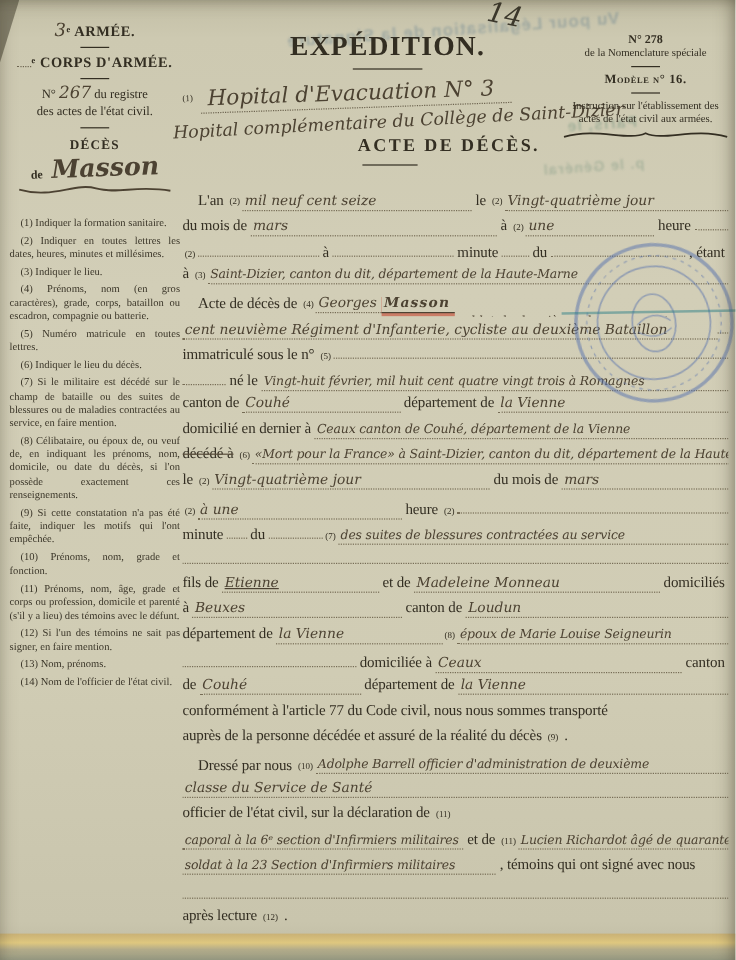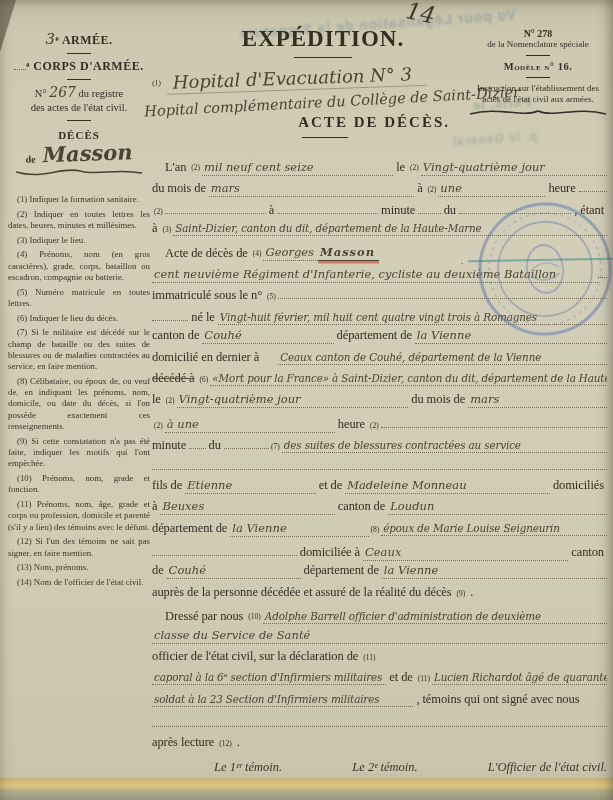--- a/index.html
+++ b/index.html
@@ -25,21 +25,21 @@
   .acte-titre{position:absolute;left:200px;top:114px;width:250px;text-align:right;font-size:15px;font-weight:700;letter-spacing:2px;}
   .acte-titre .hrule{width:46px;margin-top:6px;}
   .nt{font-size:7.5px;vertical-align:4px;padding:0 2px;white-space:nowrap;}
   
   .right-head{position:absolute;left:468px;top:28px;width:140px;text-align:center;font-size:9px;line-height:11px;}
   .right-head .n278{font-size:10px;font-weight:700;}
   .mrule{width:24px;border-top:1px solid #332e22;margin:5px auto;}
   .modele{font-variant:small-caps;font-size:10.5px;font-weight:700;letter-spacing:.5px;}
   .instr{font-size:9px;}
   
-  .left-col{position:absolute;left:8px;top:30px;width:142px;text-align:center;}
+  .left-col{position:absolute;left:8px;top:16px;width:142px;text-align:center;}
   .army{font-size:12px;font-weight:700;letter-spacing:.5px;}
   .army .hand{font-size:15px;font-weight:400;}
   .blankdots{display:inline-block;width:12px;border-bottom:1px dotted #6d6450;height:9px;}
   .registre{font-size:10.5px;line-height:14px;}
   .registre .hand{font-size:14px;}
   .deces-lbl{font-size:11px;font-weight:700;letter-spacing:1px;margin-top:8px;}
   .deces-name{font-size:21px;font-weight:700;transform:rotate(-2deg);}
   .deces-de{font-size:10px;font-style:normal;font-family:"Liberation Serif",serif;color:#332e22;}
   .fnotes{margin-top:14px;text-align:justify;font-size:8.8px;line-height:11.3px;color:#3a3528;}
   .fnote{margin-bottom:3.4px;text-indent:9px;}
@@ -208,21 +208,21 @@
         <span class="hand sm grow" style="flex-grow: 1;">Vingt-huit février, mil huit cent quatre vingt trois à Romagnes</span>
       </div>
       <div class="line">
         <span class="pr">canton de</span>
         <span class="hand grow" style="flex-grow: 0.6;">Couhé</span>
         <span class="pr">département de</span>
         <span class="hand grow" style="flex-grow: 0.9;">la Vienne</span>
       </div>
       <div class="line">
         <span class="pr">domicilié en dernier à</span>
-        <span class="hand sm grow" style="flex-grow: 1; margin-left: 16px;">Ceaux canton de Couhé, département de la Vienne</span>
+        <span class="hand sm grow" style="flex-grow: 1;">Ceaux canton de Couhé, département de la Vienne</span>
       </div>
       <div class="line">
         <span class="pr struck">décédé à</span>
         <span class="nt">(6)</span>
         <span class="hand sm grow" style="flex-grow: 1;">«Mort pour la France» à Saint-Dizier, canton du dit, département de la Haute-Marne</span>
       </div>
       <div class="line">
         <span class="pr">le</span>
         <span class="nt">(2)</span>
         <span class="hand grow" style="flex-grow: 0.9;">Vingt-quatrième jour</span>
@@ -242,21 +242,21 @@
         <span class="pr">du</span>
         <span class="fill" style="flex-grow: 0.55;"></span>
         <span class="nt">(7)</span>
         <span class="hand sm grow" style="flex-grow: 1;">des suites de blessures contractées au service</span>
       </div>
       <div class="line">
         <span class="fill" style="flex-grow: 1;"></span>
       </div>
       <div class="line">
         <span class="pr">fils de</span>
-        <span class="hand grow" style="flex-grow: 0.9;">Etienne</span>
+        <span class="hand grow" style="flex-grow: 0.9; text-decoration: underline;">Etienne</span>
         <span class="pr">et de</span>
         <span class="hand grow" style="flex-grow: 0.9;">Madeleine Monneau</span>
         <span class="pr">domiciliés</span>
       </div>
       <div class="line">
         <span class="pr">à</span>
         <span class="hand grow" style="flex-grow: 0.75;">Beuxes</span>
         <span class="pr">canton de</span>
         <span class="hand grow" style="flex-grow: 1;">Loudun</span>
       </div>
@@ -270,20 +270,23 @@
         <span class="fill" style="flex-grow: 0.8;"></span>
         <span class="pr">domiciliée à</span>
         <span class="hand grow" style="flex-grow: 0.9;">Ceaux</span>
         <span class="pr">canton</span>
       </div>
       <div class="line">
         <span class="pr">de</span>
         <span class="hand grow" style="flex-grow: 0.55;">Couhé</span>
         <span class="pr">département de</span>
         <span class="hand grow" style="flex-grow: 1;">la Vienne</span>
+      </div>
+      <div class="line">
+        <span class="pr">conformément à l'article 77 du Code civil, nous nous sommes transporté</span>
       </div>
       <div class="line">
         <span class="pr">auprès de la personne décédée et assuré de la réalité du décès</span>
         <span class="nt">(9)</span>
         <span class="pr">.</span>
       </div>
       <div class="line indent">
         <span class="pr">Dressé par nous</span>
         <span class="nt">(10)</span>
         <span class="hand sm grow" style="flex-grow: 1;">Adolphe Barrell officier d'administration de deuxième</span>

